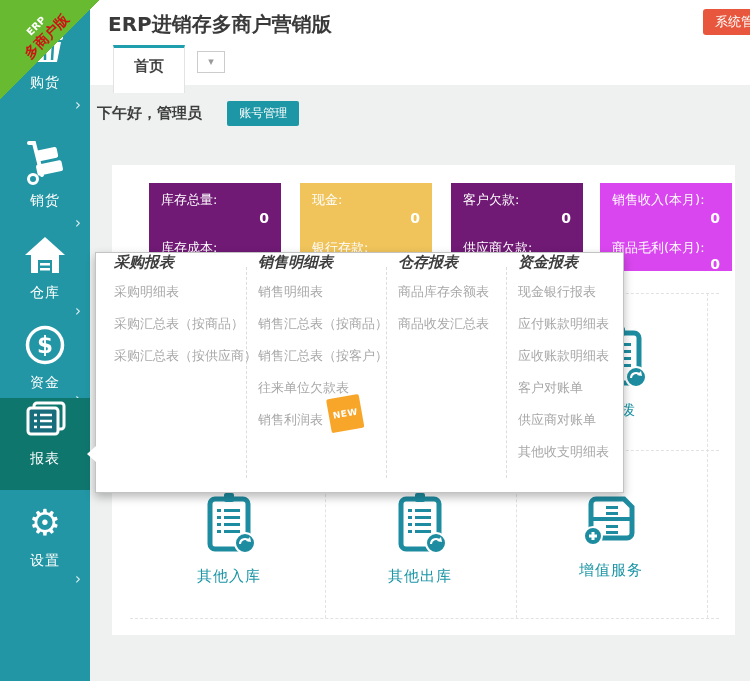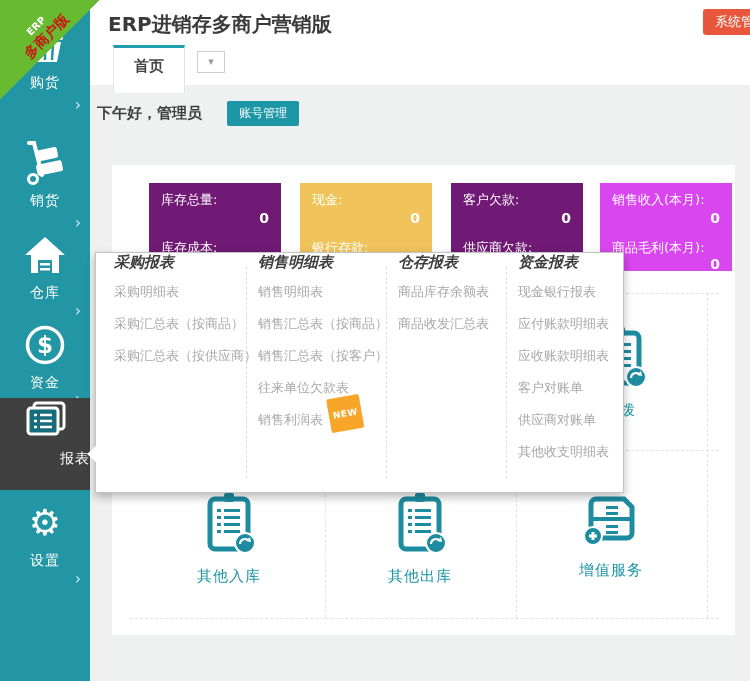--- a/index.html
+++ b/index.html
@@ -3,21 +3,21 @@
 <meta charset="utf-8">
 <style>
   * { margin:0; padding:0; box-sizing:border-box; }
   html,body { background:#ffffff; }
   body { font-family:"DejaVu Sans", sans-serif; }
   .stage { position:relative; width:750px; height:681px; overflow:hidden; background:#eff1f1; }
 
   
   .sidebar { position:absolute; left:0; top:0; width:90px; height:681px; background:#2296a5; z-index:5; }
   .nav-item { position:absolute; left:0; width:90px; text-align:center; color:#fff; cursor:pointer; }
-  .nav-item.active { background:#404040;text-align:right; }
+  .nav-item.active { background:#0f766e; }
   .nav-icon { display:flex; align-items:center; justify-content:center; height:46px; }
   .nav-label { display:inline-block; margin-top:6px; font-size:14px; font-weight:normal; letter-spacing:1px; }
   .nav-chevron { position:absolute; right:9px; bottom:8px; font-size:15px; color:rgba(255,255,255,.85); }
   .gear-glyph { font-size:36px; line-height:36px; }
 
   
   .ribbon { position:absolute; left:0; top:0; width:100px; height:100px; overflow:hidden; z-index:20;
             background:linear-gradient(135deg,#68ba30 49.5%, rgba(0,0,0,0) 50%); }
   .ribbon-text { position:absolute; left:-28px; top:18px; width:140px; transform:rotate(-45deg); text-align:center; line-height:1.15; }
   .ribbon-l1 { font-size:10px; font-weight:bold; color:#ffffff; }

